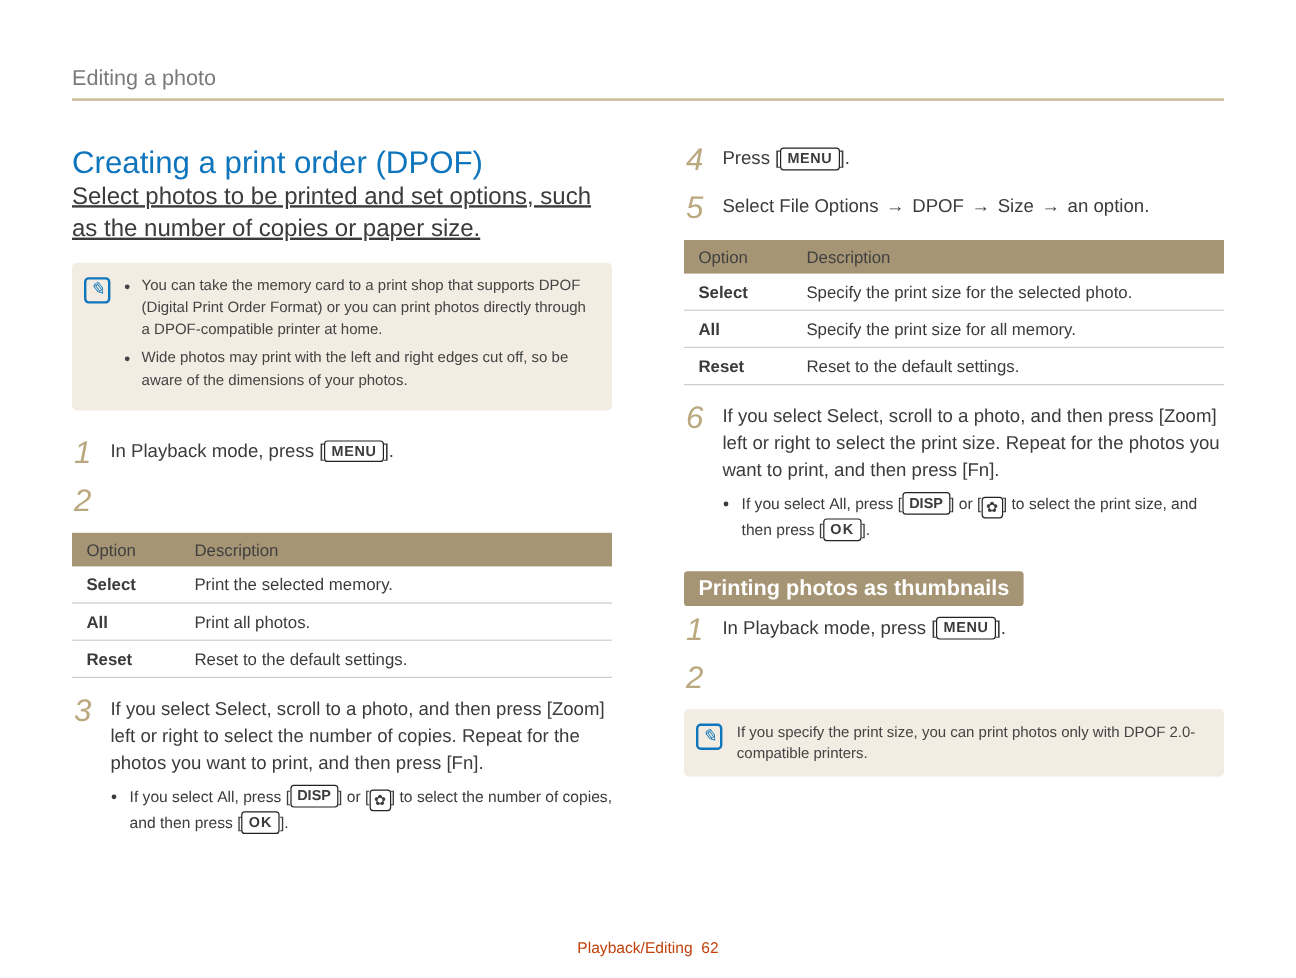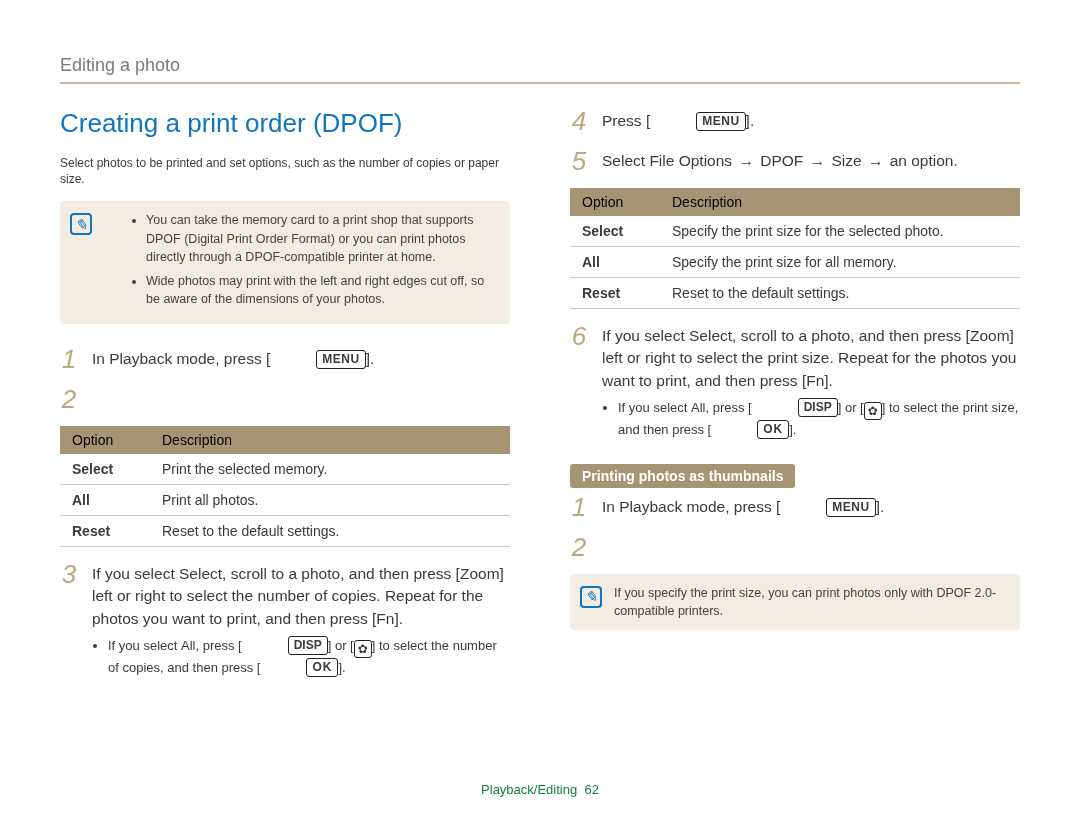--- a/index.html
+++ b/index.html
@@ -15,41 +15,42 @@
   }
   .page {
     padding: 55px 60px 0 60px;
   }
   .section-header {
     font-size: 18px;
     color: #7a7a7a;
     font-style: normal;
     border-bottom: 2px solid #c9b896;
     padding-bottom: 6px;
-    margin-bottom: 24px;
+    margin-bottom: 36px;
     font-weight: 300;
   }
   .columns {
     display: flex;
     gap: 60px;
   }
   .col {
     flex: 1 1 0;
     min-width: 0;
   }
   .h2-blue {
     color: #0f75bc;
     font-size: 26px;
     font-weight: 300;
-    margin: 0 0 16px 0;
+    margin: 0 0 0 0;
   }
   .intro {
-    font-size: 12px;
+    font-size: 20px;
     line-height: 1.35;
     margin: 0 0 14px 0;
+    text-decoration: underline;
   }
   .note-box {
     background: #f2ece2;
     border-radius: 4px;
     padding: 10px 14px 10px 10px;
     display: flex;
     gap: 12px;
     margin: 12px 0 22px 0;
     font-size: 12.5px;
     line-height: 1.45;
@@ -69,21 +70,20 @@
     font-style: italic;
     font-weight: 500;
     margin-top: 2px;
   }
   .note-list {
     margin: 0;
     padding-left: 14px;
   }
   .note-list li {
     margin-bottom: 6px;
-    margin-left: 28px;
   }
   .note-text {
     margin: 0;
   }
   .step {
     display: flex;
     gap: 14px;
     margin-bottom: 14px;
   }
   .step-num {
@@ -104,21 +104,20 @@
   .key {
     display: inline-block;
     border: 1.3px solid #222;
     border-radius: 3px;
     font-weight: 700;
     font-size: 12px;
     padding: 1px 5px 0 5px;
     line-height: 1.3;
     vertical-align: 1px;
     font-family: Arial, sans-serif;
-    margin-left: 46px;
   }
   .key-menu { letter-spacing: 0.5px; }
   .key-ok { letter-spacing: 1px; }
   .flower-icon {
     display: inline-flex;
     width: 18px;
     height: 18px;
     border: 1.3px solid #222;
     border-radius: 3px;
     vertical-align: -3px;
@@ -134,51 +133,51 @@
   }
   .sub-bullet li { list-style: disc; }
   table.opt {
     width: 100%;
     border-collapse: collapse;
     margin: 6px 0 14px 0;
     font-size: 14px;
   }
   table.opt th {
     background: #a69574;
-    color: #000000;
+    color: #404040;
     text-align: left;
     font-weight: 400;
     padding: 6px 12px;
   }
   table.opt td {
     border-bottom: 1px solid #ccc;
     padding: 7px 12px;
   }
   table.opt td:first-child {
     font-weight: 700;
     width: 90px;
   }
   .sub-heading {
     display: inline-block;
     background: #a69574;
     color: #fff;
     padding: 4px 12px;
-    font-size: 14px;
+    font-size: 18px;
     font-weight: 700;
     border-radius: 3px;
     margin: 10px 0 6px 0;
   }
   .footer {
     position: absolute;
     bottom: 18px;
     left: 0;
     right: 0;
     text-align: center;
     font-size: 13px;
-    color: #15803d;
+    color: #c2410c;
   }
   .arrow { padding: 0 2px; }
 </style>
 </head>
 <body>
 
 <div class="page">
   <div class="section-header">Editing a photo</div>
 
   <div class="columns">

